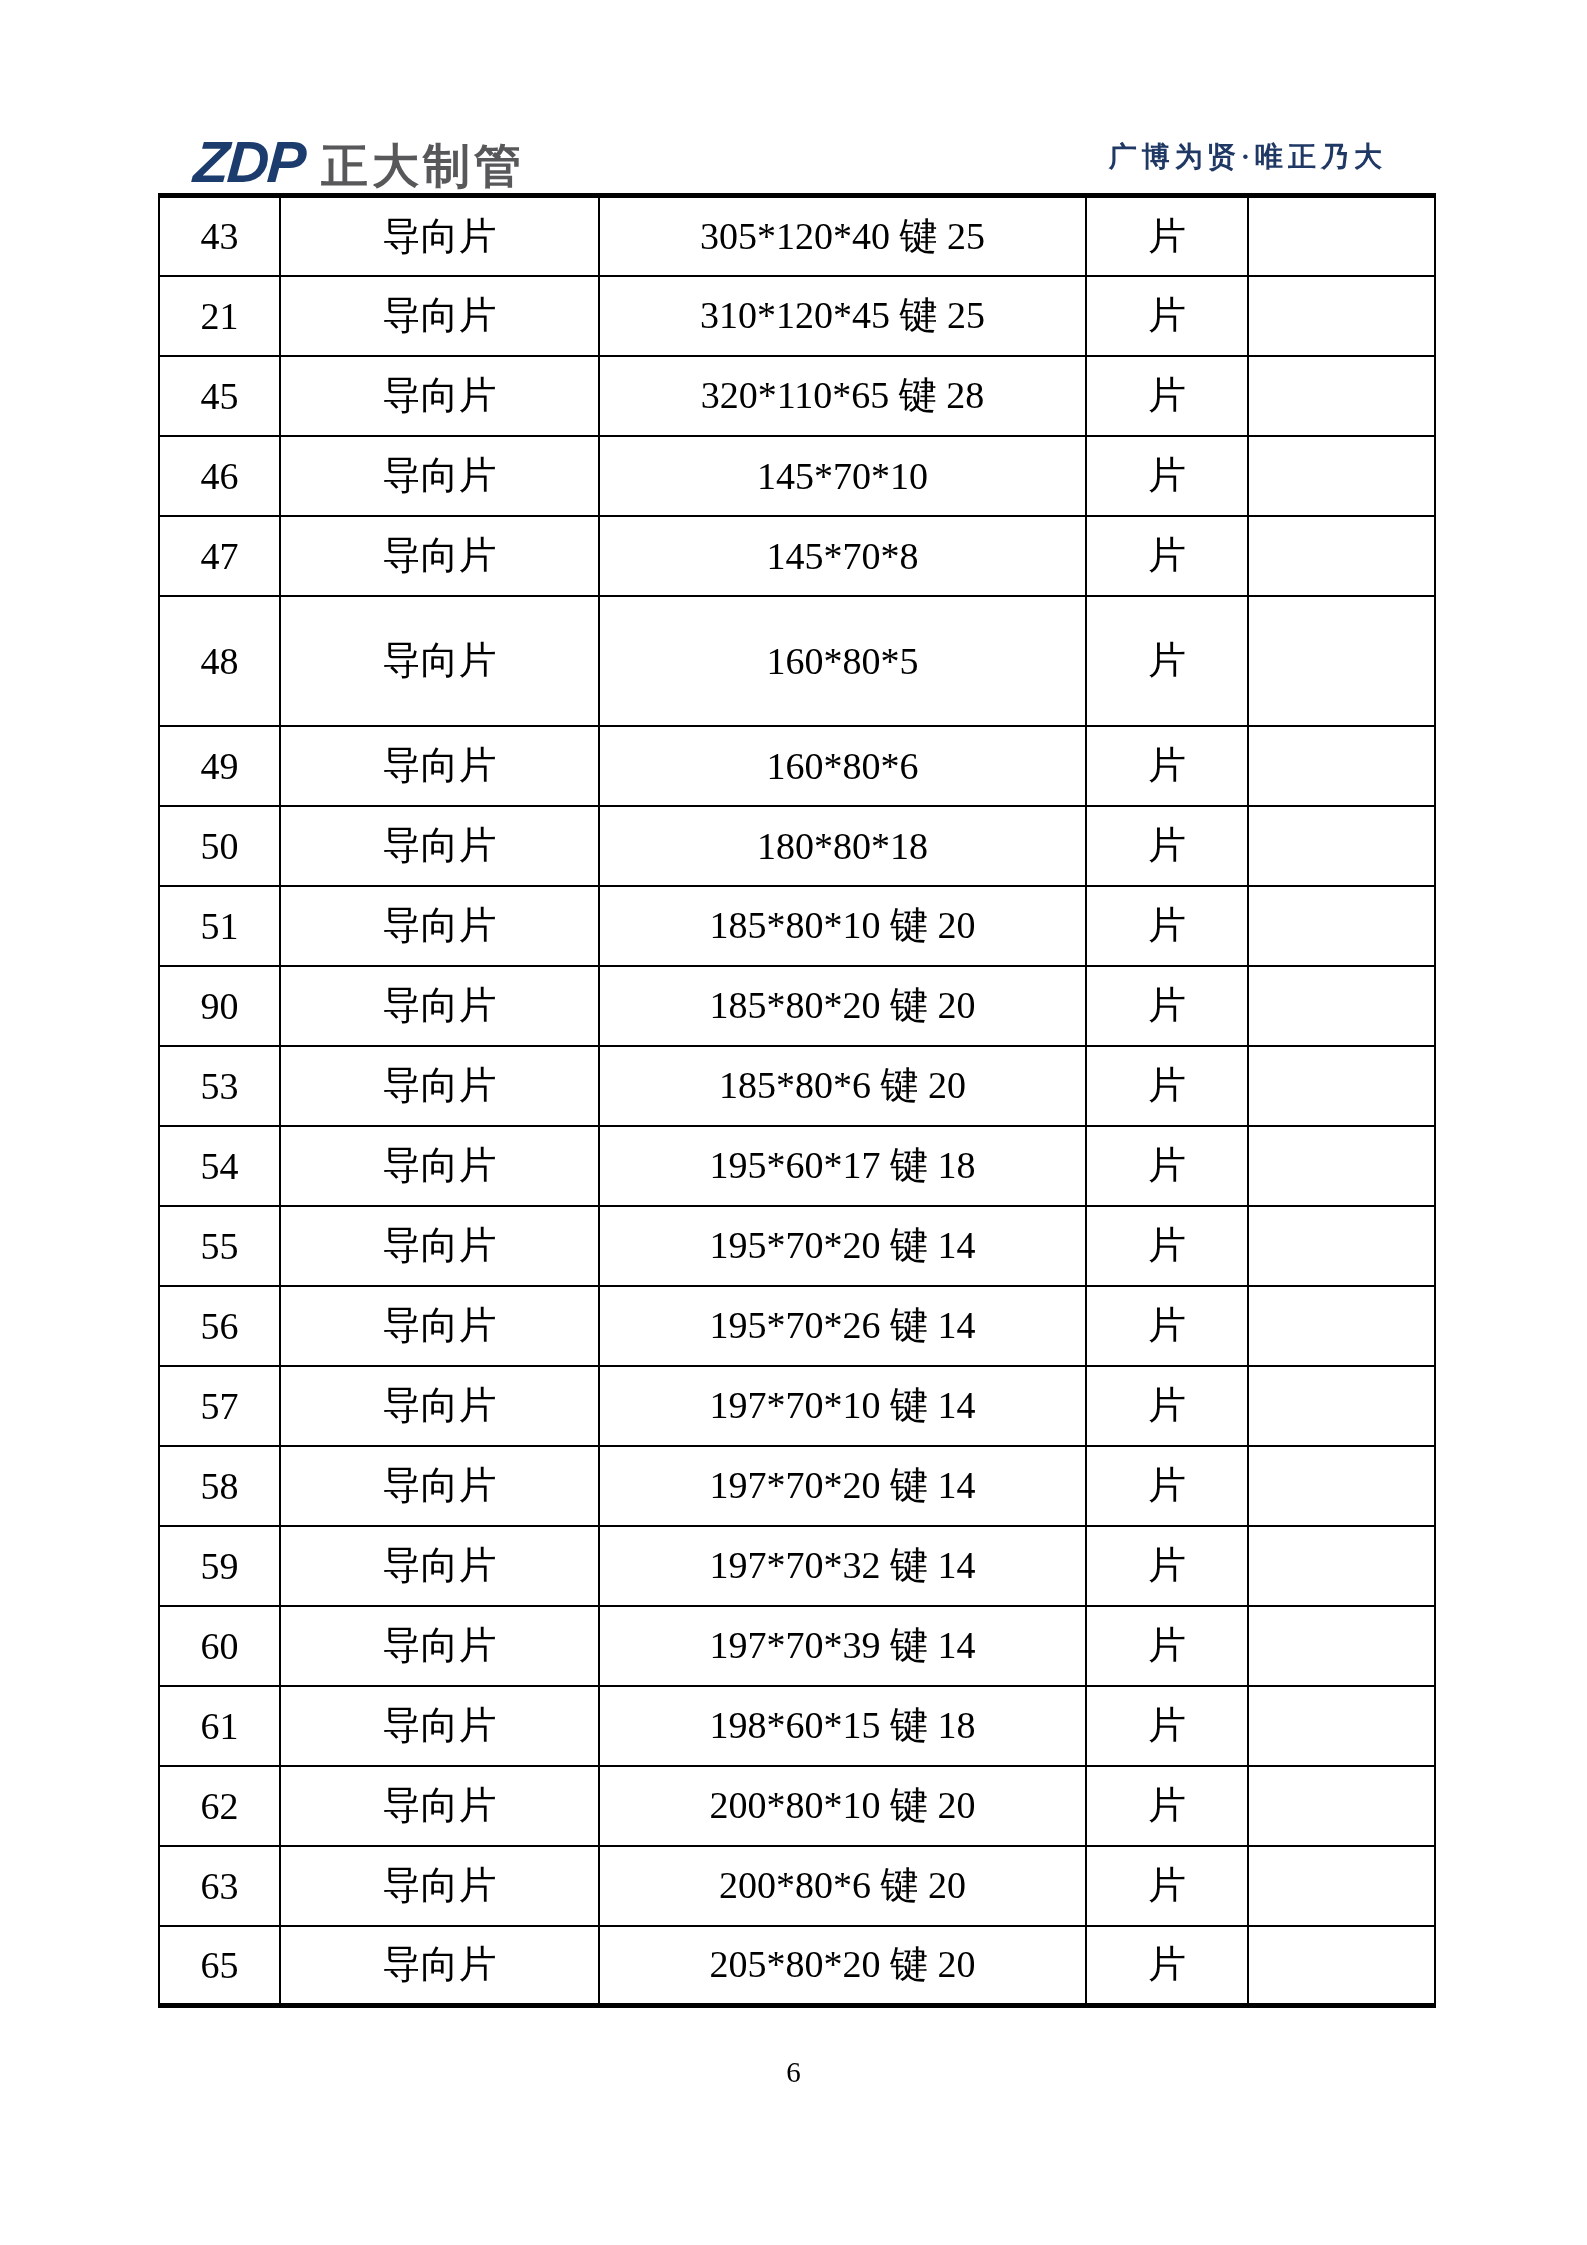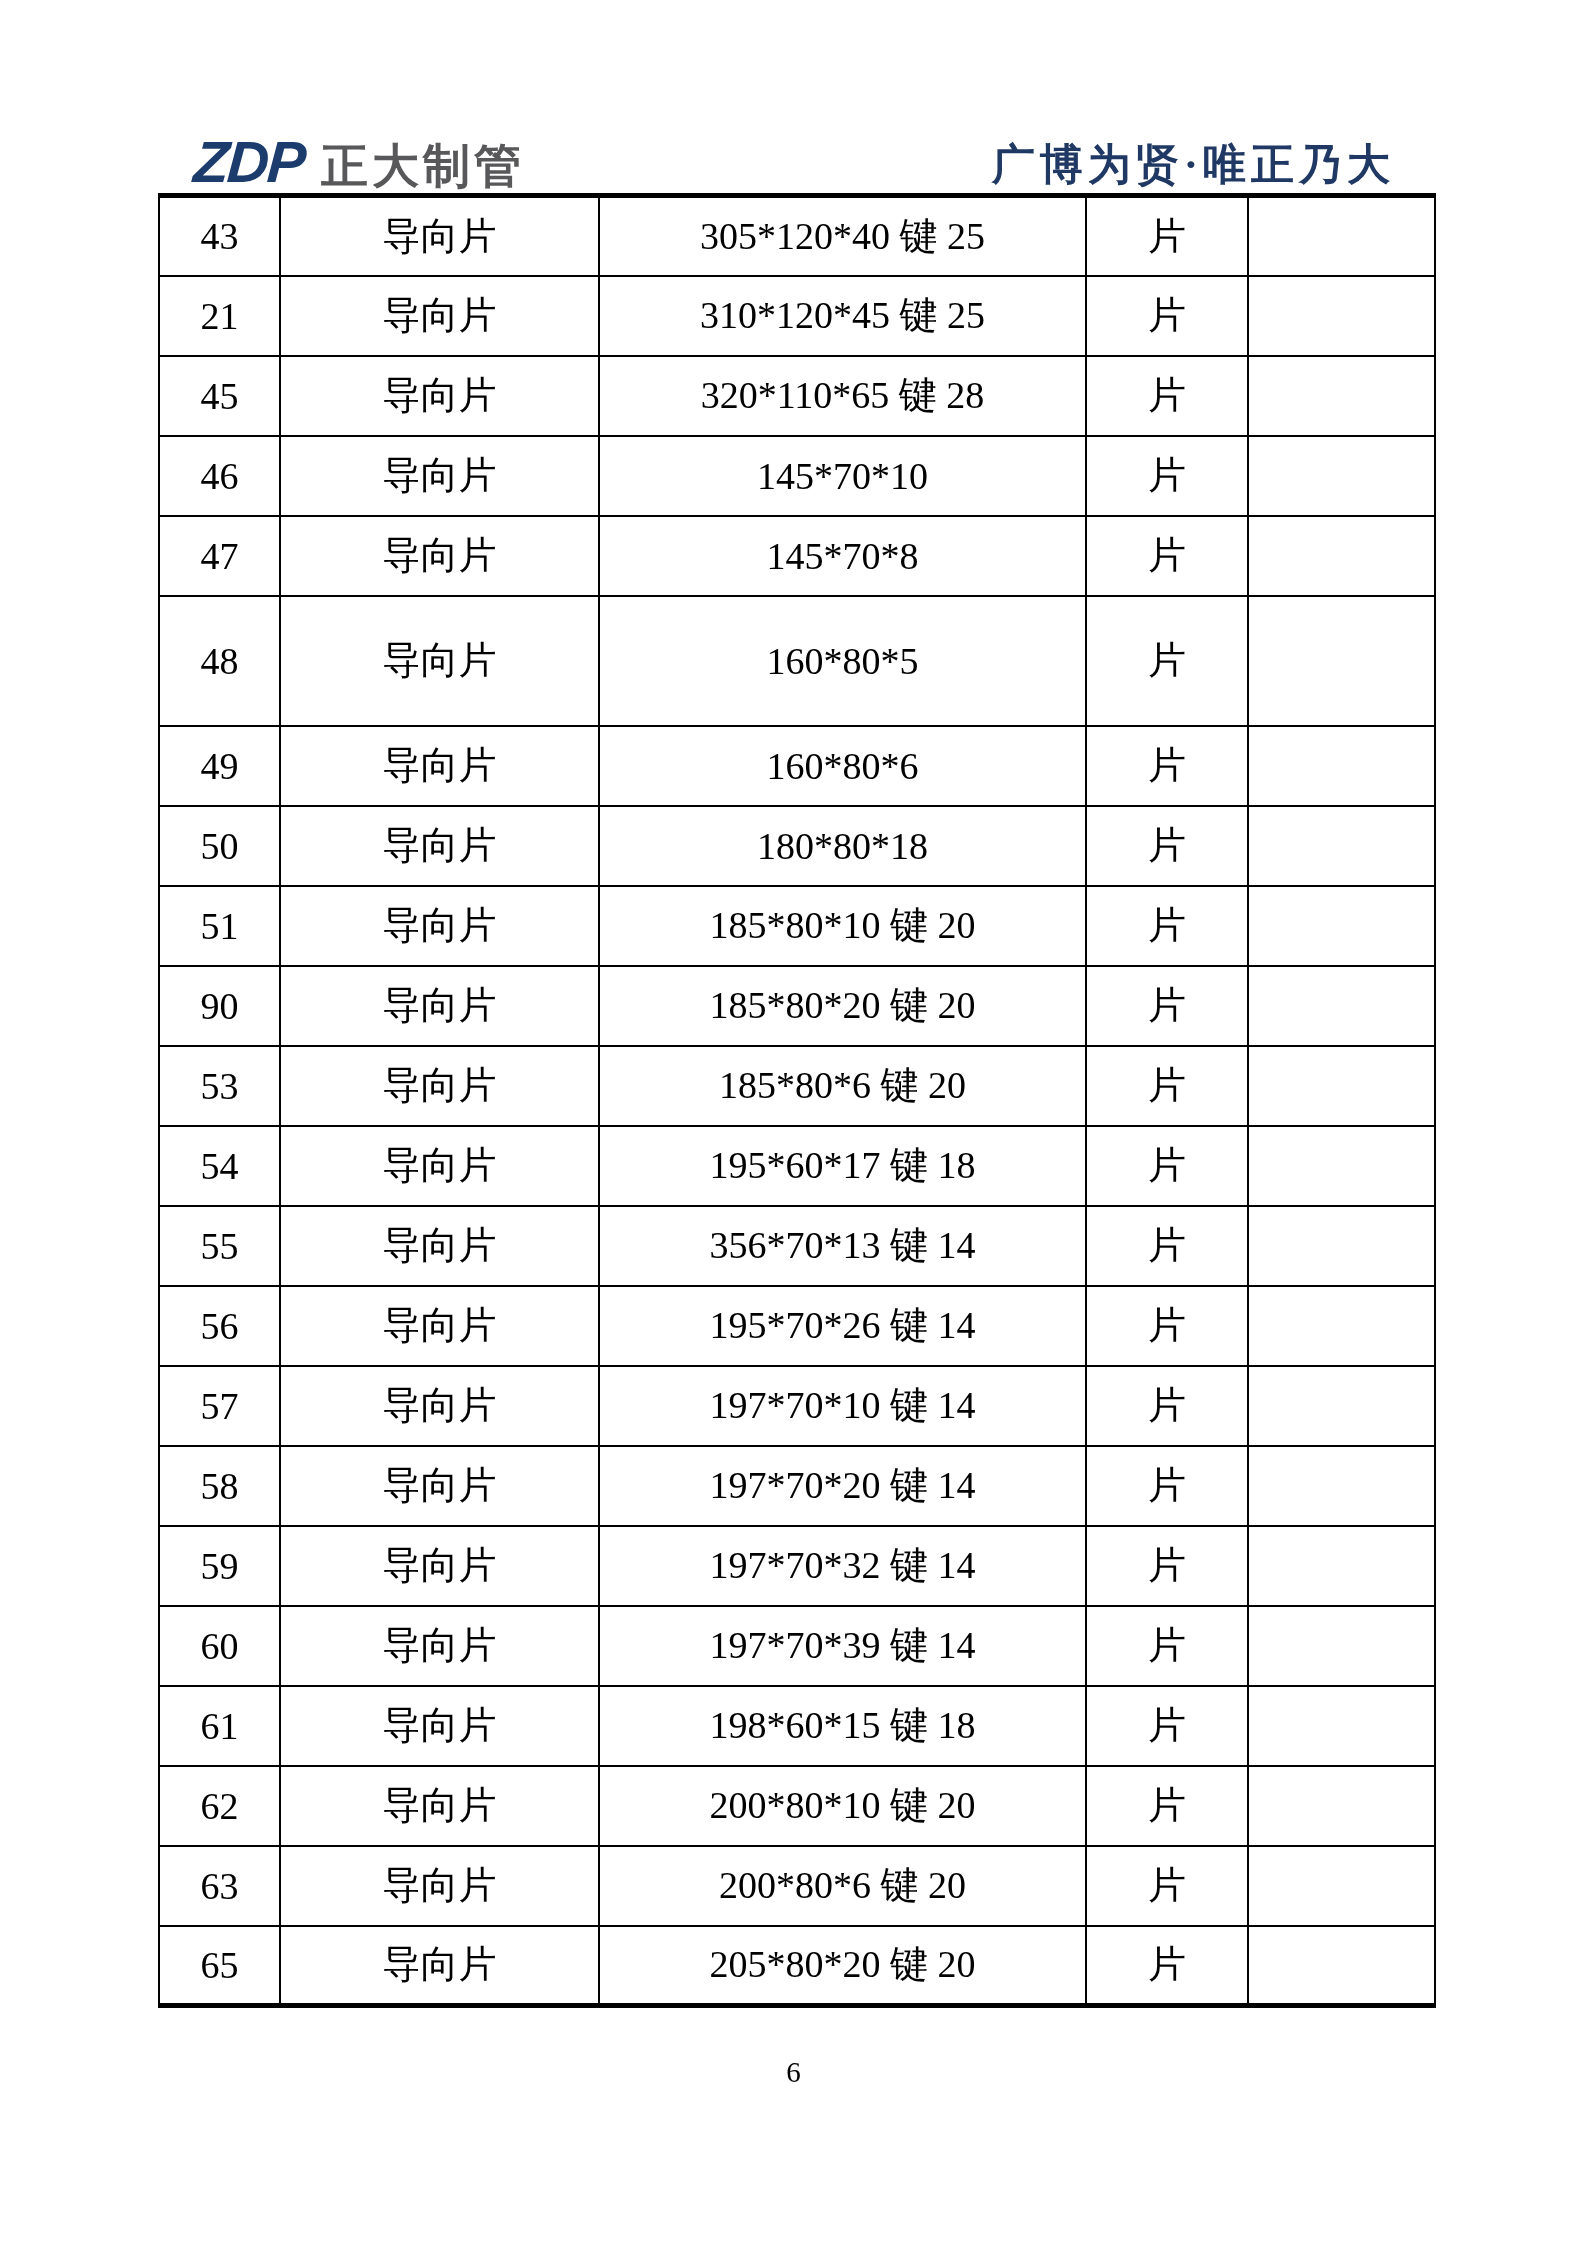--- a/index.html
+++ b/index.html
@@ -31,24 +31,24 @@
     transform:skewX(-4deg);
   }
   .logo-company{
     font-family:"Liberation Sans", sans-serif;
     font-weight:700;
     font-size:47px;line-height:1;
     letter-spacing:4px;
     color:var(--logo-gray);
   }
   .slogan{
-    position:absolute;top:143px;right:192px;
+    position:absolute;top:143px;right:200px;
     font-family:"Liberation Serif", serif;
     font-weight:700;
-    font-size:43px;line-height:1;
+    font-size:28px;line-height:1;
     letter-spacing:5px;
     color:var(--slogan-navy);
     white-space:nowrap;
   }
   
   .parts-table{
     position:absolute;left:158px;top:193px;
     width:1276px;
     border-collapse:collapse;
     table-layout:fixed;
@@ -181,21 +181,21 @@
         <tr>
           <td>54</td>
           <td>导向片</td>
           <td>195*60*17 键 18</td>
           <td>片</td>
           <td></td>
         </tr>
         <tr>
           <td>55</td>
           <td>导向片</td>
-          <td>356*70*13 键 14</td>
+          <td>195*70*20 键 14</td>
           <td>片</td>
           <td></td>
         </tr>
         <tr>
           <td>56</td>
           <td>导向片</td>
           <td>195*70*26 键 14</td>
           <td>片</td>
           <td></td>
         </tr>

